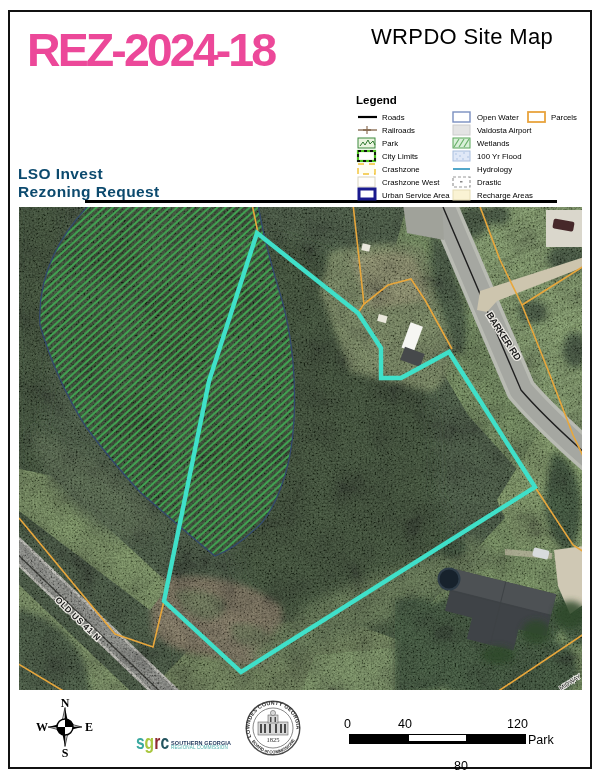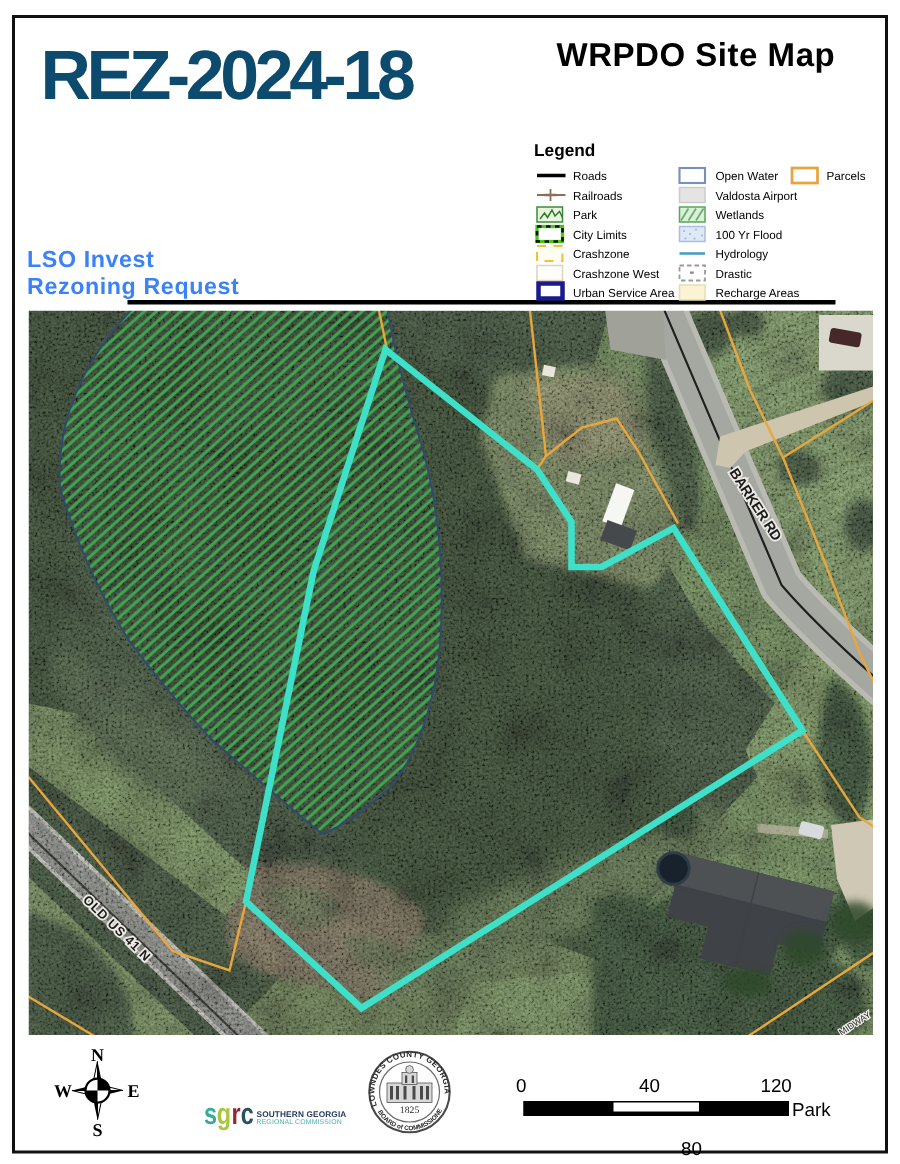--- a/index.html
+++ b/index.html
@@ -4,25 +4,25 @@
 <style>
   html,body{margin:0;padding:0;}
   body{width:600px;height:776px;background:#ffffff;font-family:"Liberation Sans",sans-serif;position:relative;overflow:hidden;}
   .abs{position:absolute;}
 </style>
 </head>
 <body>
 
 <div class="abs" style="left:8px;top:10px;width:580px;height:755px;border:2px solid #111;"></div>
 
-<div class="abs" style="left:27px;top:28px;font-size:46.5px;font-weight:bold;color:#0c4a6e;letter-spacing:-2.9px;line-height:44px;">REZ-2024-18</div>
-
-<div class="abs" style="left:371px;top:24px;font-size:22px;font-weight:bold;color:#000;letter-spacing:0.35px;">WRPDO Site Map</div>
-
-<div class="abs" style="left:18px;top:165px;font-size:15.5px;font-weight:bold;color:#3b82f6;line-height:18px;letter-spacing:0.4px;">LSO Invest<br>Rezoning Request</div>
+<div class="abs" style="left:27px;top:28px;font-size:46.5px;font-weight:bold;color:#ec4899;letter-spacing:-2.9px;line-height:44px;">REZ-2024-18</div>
+
+<div class="abs" style="left:371px;top:24px;font-size:22px;font-weight:normal;color:#000;letter-spacing:0.35px;">WRPDO Site Map</div>
+
+<div class="abs" style="left:18px;top:165px;font-size:15.5px;font-weight:bold;color:#0c4a6e;line-height:18px;letter-spacing:0.4px;">LSO Invest<br>Rezoning Request</div>
 
 <div class="abs" style="left:85px;top:200px;width:472px;height:3px;background:#000;"></div>
 
 <svg class="abs" style="left:354px;top:90px;" width="235" height="116" viewBox="0 0 235 116" xmlns="http://www.w3.org/2000/svg">
 
   <text x="2" y="14" font-size="11.5" font-weight="bold">Legend</text>
   <g font-size="7.8" fill="#000">
 
     <line x1="4" y1="27" x2="23" y2="27" stroke="#000" stroke-width="2.2"></line>
       <text x="28" y="30">Roads</text>
@@ -329,19 +329,19 @@
       <rect x="35" y="24" width="2" height="9"></rect>
       <rect x="39" y="24" width="2" height="9"></rect>
     <rect x="25" y="17" width="1.5" height="5"></rect>
       <rect x="29.5" y="17" width="1.5" height="5"></rect>
   </g>
   <text x="28" y="42" font-size="6.5" fill="#2a2a2a" text-anchor="middle" font-family="Liberation Serif,serif">1825</text>
 </svg>
 
 <div class="abs" style="left:340px;top:710px;width:230px;height:44px;">
   <div class="abs" style="left:4px;top:7px;font-size:12.5px;">0</div>
-  <div class="abs" style="left:58px;top:7px;font-size:12.5px;margin-left:28px;">40</div>
+  <div class="abs" style="left:58px;top:7px;font-size:12.5px;">40</div>
   <div class="abs" style="left:114px;top:7px;font-size:12.5px;margin-top:42px;">80</div>
   <div class="abs" style="left:167px;top:7px;font-size:12.5px;">120</div>
   <div class="abs" style="left:9px;top:24px;width:175px;height:8px;background:#000;border:1px solid #000;"></div>
   <div class="abs" style="left:69px;top:25px;width:57px;height:6px;background:#fff;"></div>
   <div class="abs" style="left:188px;top:23px;font-size:12.5px;">Park</div>
 </div>
 
 </body></html>

